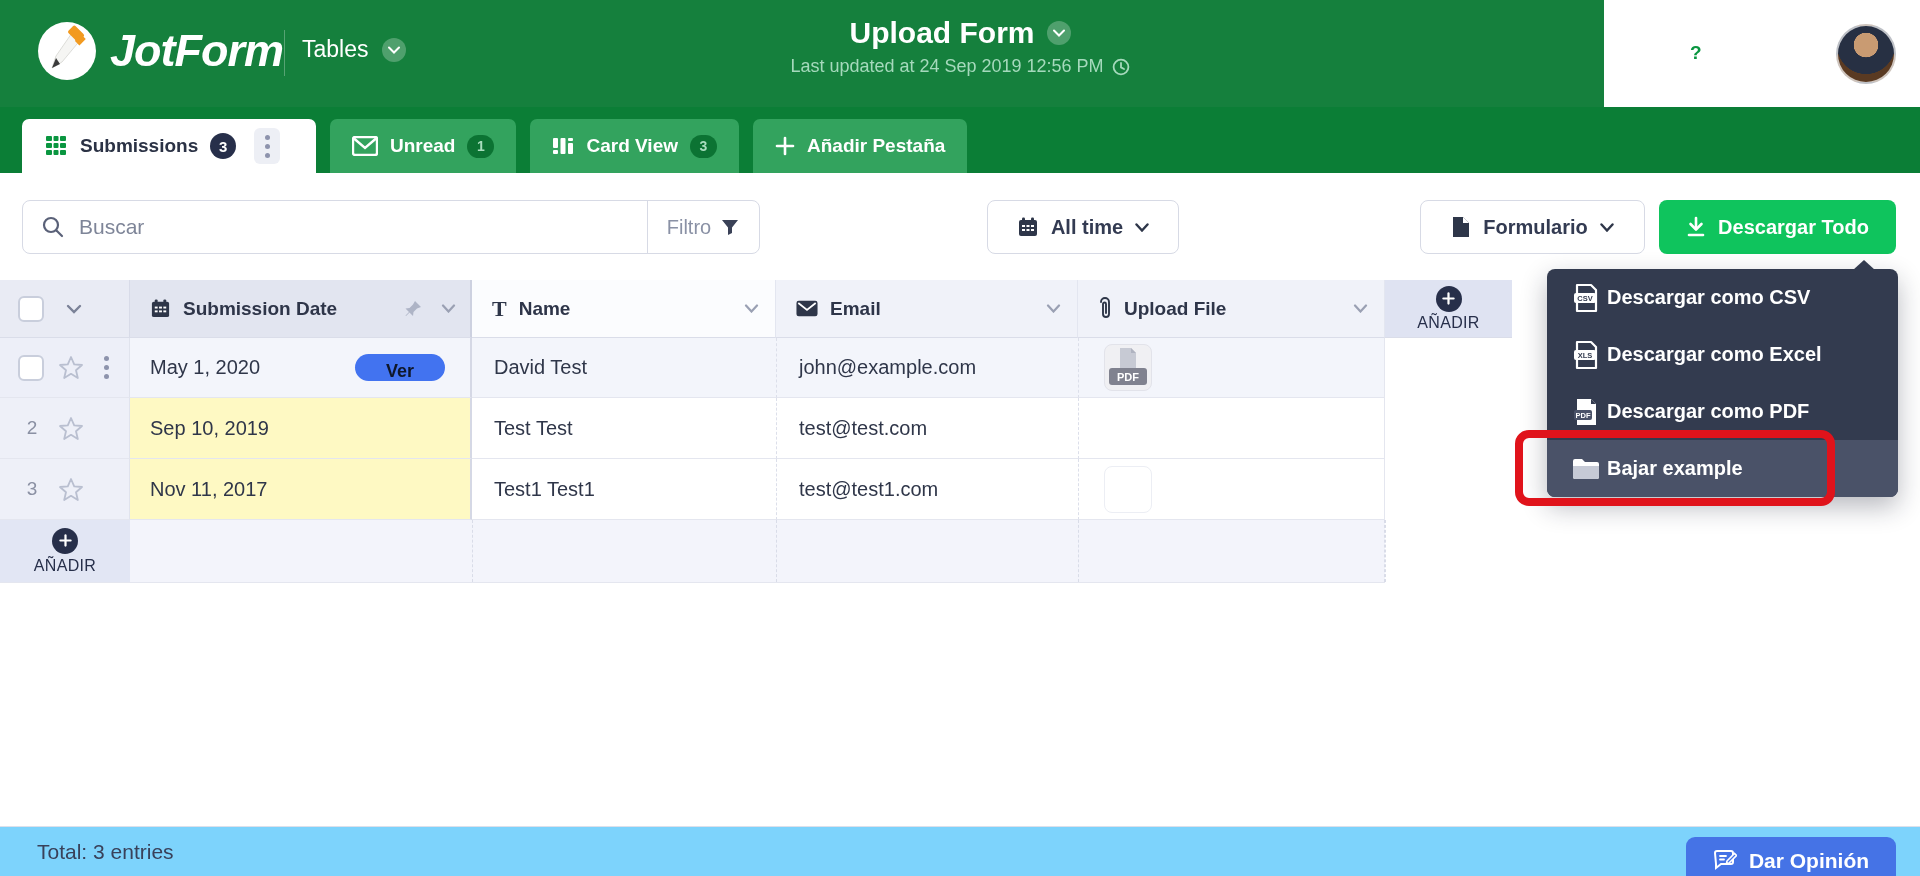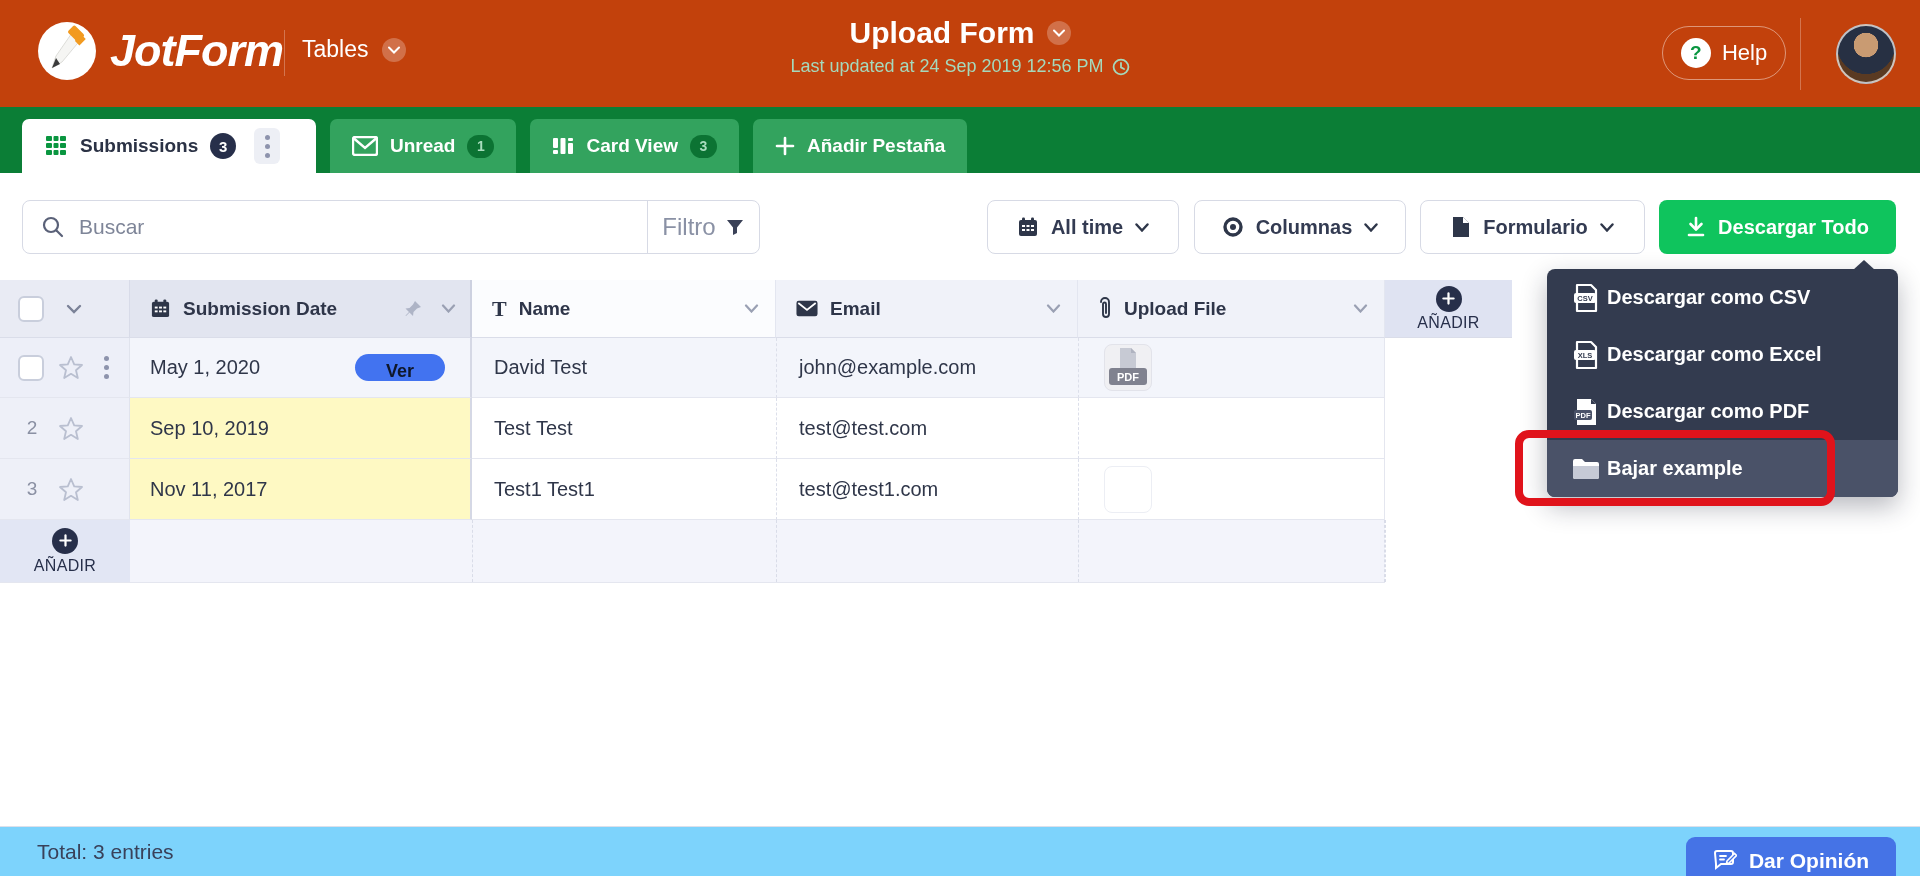--- a/index.html
+++ b/index.html
@@ -1,20 +1,20 @@
 <!DOCTYPE html>
 <html><head>
 <meta charset="utf-8">
 <style>
   * { margin:0; padding:0; box-sizing:border-box; }
   html,body { width:1920px; height:876px; font-family:"Liberation Sans", sans-serif; background:#fff; }
   #app { position:relative; width:1920px; height:876px; overflow:hidden; background:#fff; }
 
   
-  .topbar { position:absolute; left:0; top:0; width:1920px; height:107px; background:#c2410c; }
+  .topbar { position:absolute; left:0; top:0; width:1604px; height:107px; background:#15803d; }
   .logo { position:absolute; left:38px; top:22px; display:flex; align-items:center; gap:14px; }
   .logo-circle { width:58px; height:58px; border-radius:50%; background:#fff; position:relative; overflow:hidden; }
   .brand-text { color:#fff; font-size:45px; font-weight:800; font-style:italic; letter-spacing:-1px; }
   .topbar-divider { position:absolute; left:284px; top:30px; width:1px; height:46px; background:rgba(255,255,255,.28); }
   .product-switch { position:absolute; left:302px; top:36px; display:flex; align-items:center; gap:14px; cursor:pointer; }
   .product-label { color:#fff; font-size:23px; font-weight:500; }
   .chev-circle { width:24px; height:24px; border-radius:50%; background:rgba(255,255,255,.25); display:flex; align-items:center; justify-content:center; }
   .title-block { position:absolute; left:0; top:16px; width:1920px; text-align:center; pointer-events:none; }
   .title-row { display:inline-flex; align-items:center; gap:12px; pointer-events:auto; }
   .page-title { color:#fff; font-size:30px; font-weight:700; }
@@ -39,21 +39,21 @@
   .kebab-box { width:26px; height:36px; margin-left:6px; background:#EDEFF5; border-radius:6px; display:flex; flex-direction:column; align-items:center; justify-content:center; gap:4px; cursor:pointer; }
   .kebab-box i, .kebab i { width:5px; height:5px; border-radius:50%; background:#8D93AC; display:block; }
 
   
   .toolbar { position:absolute; left:0; top:173px; width:1920px; height:107px; background:#fff; }
   .searchwrap { position:absolute; left:22px; top:27px; width:738px; height:54px; border:1px solid #D7DAE5; border-radius:8px; display:flex; background:#fff; }
   .search-section { flex:1; display:flex; align-items:center; gap:14px; padding-left:18px; }
   .search-section input { border:none; outline:none; flex:1; font-size:21px; color:#2F3649; font-family:"Liberation Sans",sans-serif; background:transparent; }
   .search-section input::placeholder { color:#7E8598; }
   .filter-section { width:112px; border-left:1px solid #D7DAE5; display:flex; align-items:center; justify-content:center; gap:9px; cursor:pointer; }
-  .filter-label { color:#8A91A5; font-size:24px; }
+  .filter-label { color:#8A91A5; font-size:20px; }
   .tb-btn { position:absolute; top:27px; height:54px; border:1px solid #D7DAE5; border-radius:8px; background:#fff; display:flex; align-items:center; justify-content:center; gap:12px; font-size:20px; font-weight:700; color:#333B52; cursor:pointer; }
   .btn-alltime { left:987px; width:192px; }
   .btn-columns { left:1194px; width:212px; }
   .btn-form { left:1420px; width:225px; }
   .btn-download { left:1659px; width:237px; background:#0FC45D; border:none; color:#fff; }
 
   
   .grid { position:absolute; left:0; top:280px; width:1920px; }
   .hcell { position:absolute; top:0; height:58px; display:flex; align-items:center; gap:12px; padding-left:20px; border-bottom:1px solid #DADDE9; }
   .hcell .hlabel { font-size:19px; font-weight:700; color:#2E3549; }
@@ -253,32 +253,20 @@
               <rect x="9.5" y="13" width="3" height="2"></rect>
               <rect x="14" y="13" width="3" height="2"></rect>
             </g>
           </svg>
       </span>
       <span>All time</span>
       <svg width="14" height="9" viewBox="0 0 14 9">
           <polyline points="1.5,1.5 7,7.5 12.5,1.5" fill="none" stroke="#2E3649" stroke-width="2.4" stroke-linecap="round"></polyline>
         </svg>
     </div>
-    <div class="tb-btn btn-columns">
-      <span>
-        <svg width="22" height="22" viewBox="0 0 22 22">
-            <circle cx="11" cy="11" r="8" fill="none" stroke="#2E3649" stroke-width="3.4"></circle>
-            <circle cx="11" cy="11" r="3" fill="#2E3649"></circle>
-          </svg>
-      </span>
-      <span>Columnas</span>
-      <svg width="14" height="9" viewBox="0 0 14 9">
-          <polyline points="1.5,1.5 7,7.5 12.5,1.5" fill="none" stroke="#2E3649" stroke-width="2.4" stroke-linecap="round"></polyline>
-        </svg>
-    </div>
     <div class="tb-btn btn-form">
       <span>
         <svg width="20" height="24" viewBox="0 0 20 24">
             <path d="M2 2 L12 2 L18 8 L18 22 L2 22 Z" fill="#2E3649"></path>
             <path d="M12 2 L12 8 L18 8 Z" fill="#fff"></path>
           </svg>
       </span>
       <span>Formulario</span>
       <svg width="14" height="9" viewBox="0 0 14 9">
           <polyline points="1.5,1.5 7,7.5 12.5,1.5" fill="none" stroke="#2E3649" stroke-width="2.4" stroke-linecap="round"></polyline>

